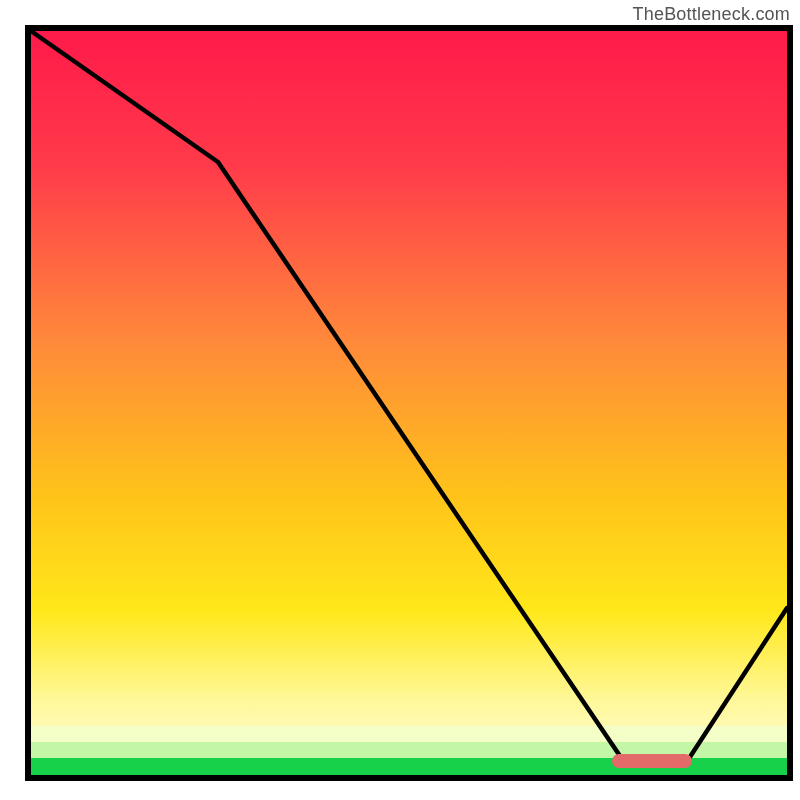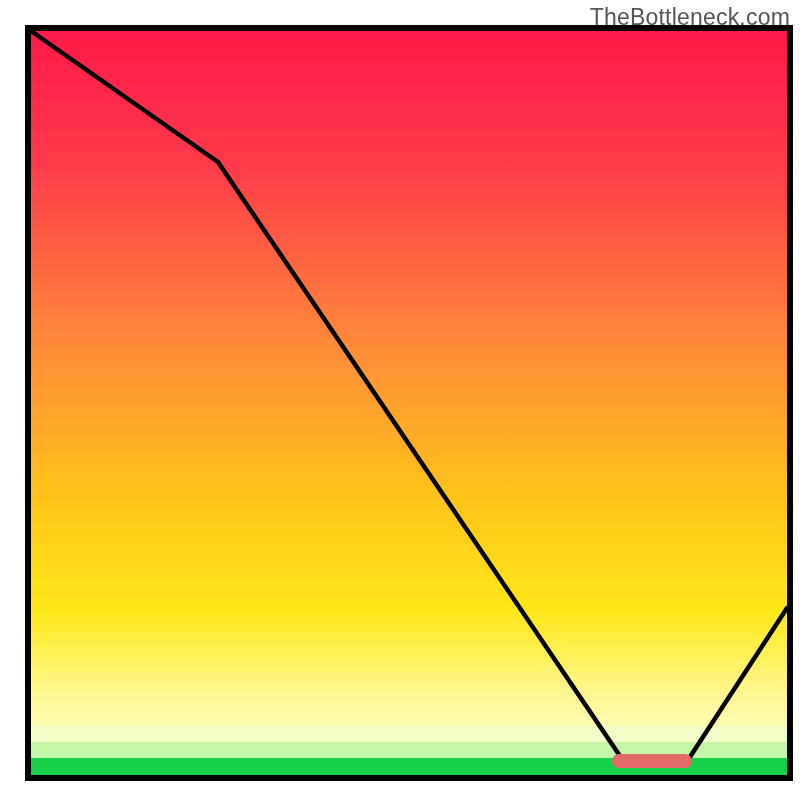--- a/index.html
+++ b/index.html
@@ -12,21 +12,21 @@
   }
   .container {
     position: relative;
     width: 800px;
     height: 800px;
   }
   .watermark {
     position: absolute;
     top: 4px;
     right: 10px;
-    font-size: 23px;
+    font-size: 18px;
     font-weight: 500;
     color: #555;
     letter-spacing: 0.2px;
     z-index: 10;
   }
   svg.chart {
     position: absolute;
     top: 0;
     left: 0;
     width: 800px;

